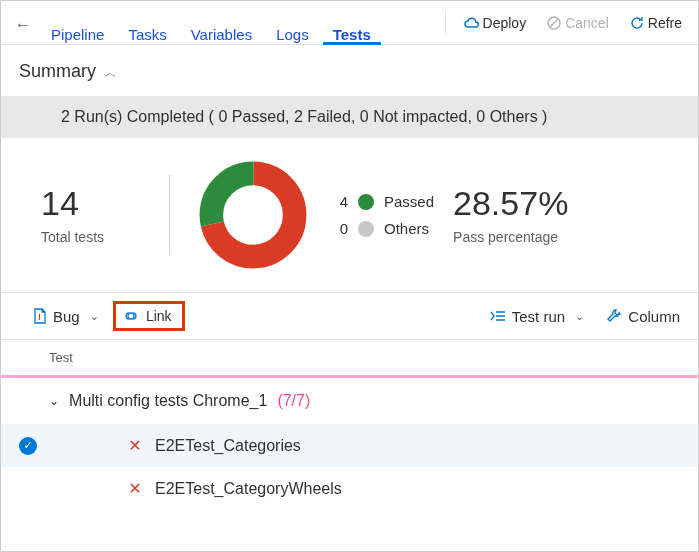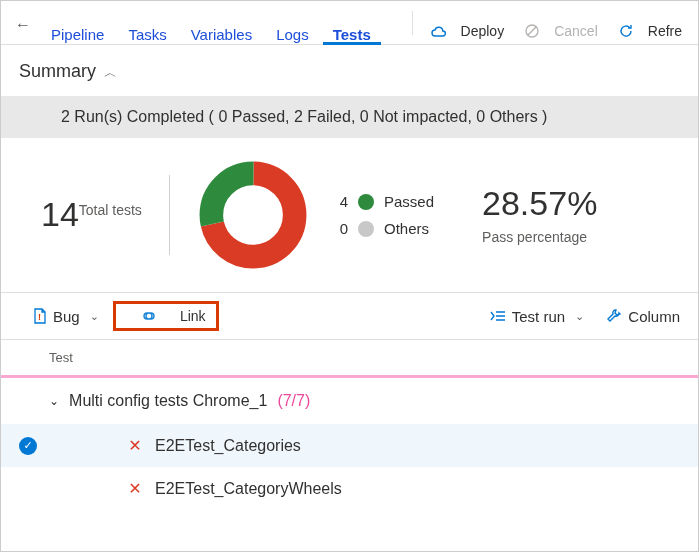--- a/index.html
+++ b/index.html
@@ -42,22 +42,22 @@
   }
   .tab-spacer { flex: 1; }
   .vdiv {
     width: 1px;
     height: 24px;
     background: #e1dfdd;
     margin: 0 6px;
   }
   .action-btn {
     display: flex;
-    align-items: flex-end;
-    gap: 14px;
+    align-items: center;
+    gap: 3px;
     padding: 0 8px;
     height: 32px;
     cursor: pointer;
     color: #323130;
   }
   .action-btn.disabled { color: #b5b3b1; cursor: default; }
   .action-btn .ico { color: #0078d4; display:flex; align-items:center; }
   .action-btn.disabled .ico { color: #b5b3b1; }
   
   .summary-head {
@@ -78,21 +78,21 @@
   }
   
   .stats {
     display: flex;
     align-items: center;
     padding: 22px 18px 22px 40px;
     gap: 0;
   }
   .stat-block {
     display: flex;
-    flex-direction: row;
+    flex-direction: column;
     min-width: 120px;
   }
   .stat-big {
     font-size: 34px;
     font-weight: 300;
     color: #323130;
     line-height: 1.1;
   }
   .stat-label {
     font-size: 14px;
@@ -118,21 +118,21 @@
     font-size: 15px;
     color: #323130;
   }
   .legend-row { display:flex; align-items:center; gap: 10px; }
   .legend-count { width: 22px; text-align:right; color:#323130; }
   .legend-dot { width: 16px; height:16px; border-radius:50%; }
   .dot-passed { background:#2e8b3d; }
   .dot-failed { background:#da3b24; }
   .dot-others { background:#c8c8c8; }
   .pass-pct {
-    margin-left: 48px;
+    margin-left: 19px;
     display:flex; flex-direction:column;
   }
   
   .toolbar {
     display:flex;
     align-items:center;
     padding: 6px 10px 6px 24px;
     border-top: 1px solid #e1dfdd;
     border-bottom: 1px solid #e1dfdd;
     gap: 6px;
@@ -142,22 +142,22 @@
     display:flex; align-items:center; gap:6px;
     padding: 4px 8px;
     cursor:pointer;
     font-size:15px;
     color:#323130;
   }
   .tool-btn .ico { color:#0078d4; display:flex; }
   .chev-down { font-size:11px; color:#605e5c; margin-left:4px; }
   .link-highlight {
     border: 3px solid #d83b01;
-    padding: 4px 10px 4px 24px;
-    display:flex; align-items:center; gap:22px;
+    padding: 4px 10px 4px 6px;
+    display:flex; align-items:center; gap:6px;
   }
   .tool-spacer { flex:1; }
   
   .test-head {
     padding: 10px 10px 10px 48px;
     font-size: 13px;
     color: #605e5c;
     border-bottom: 3px solid #f9a8d4;
   }
   .test-group {

